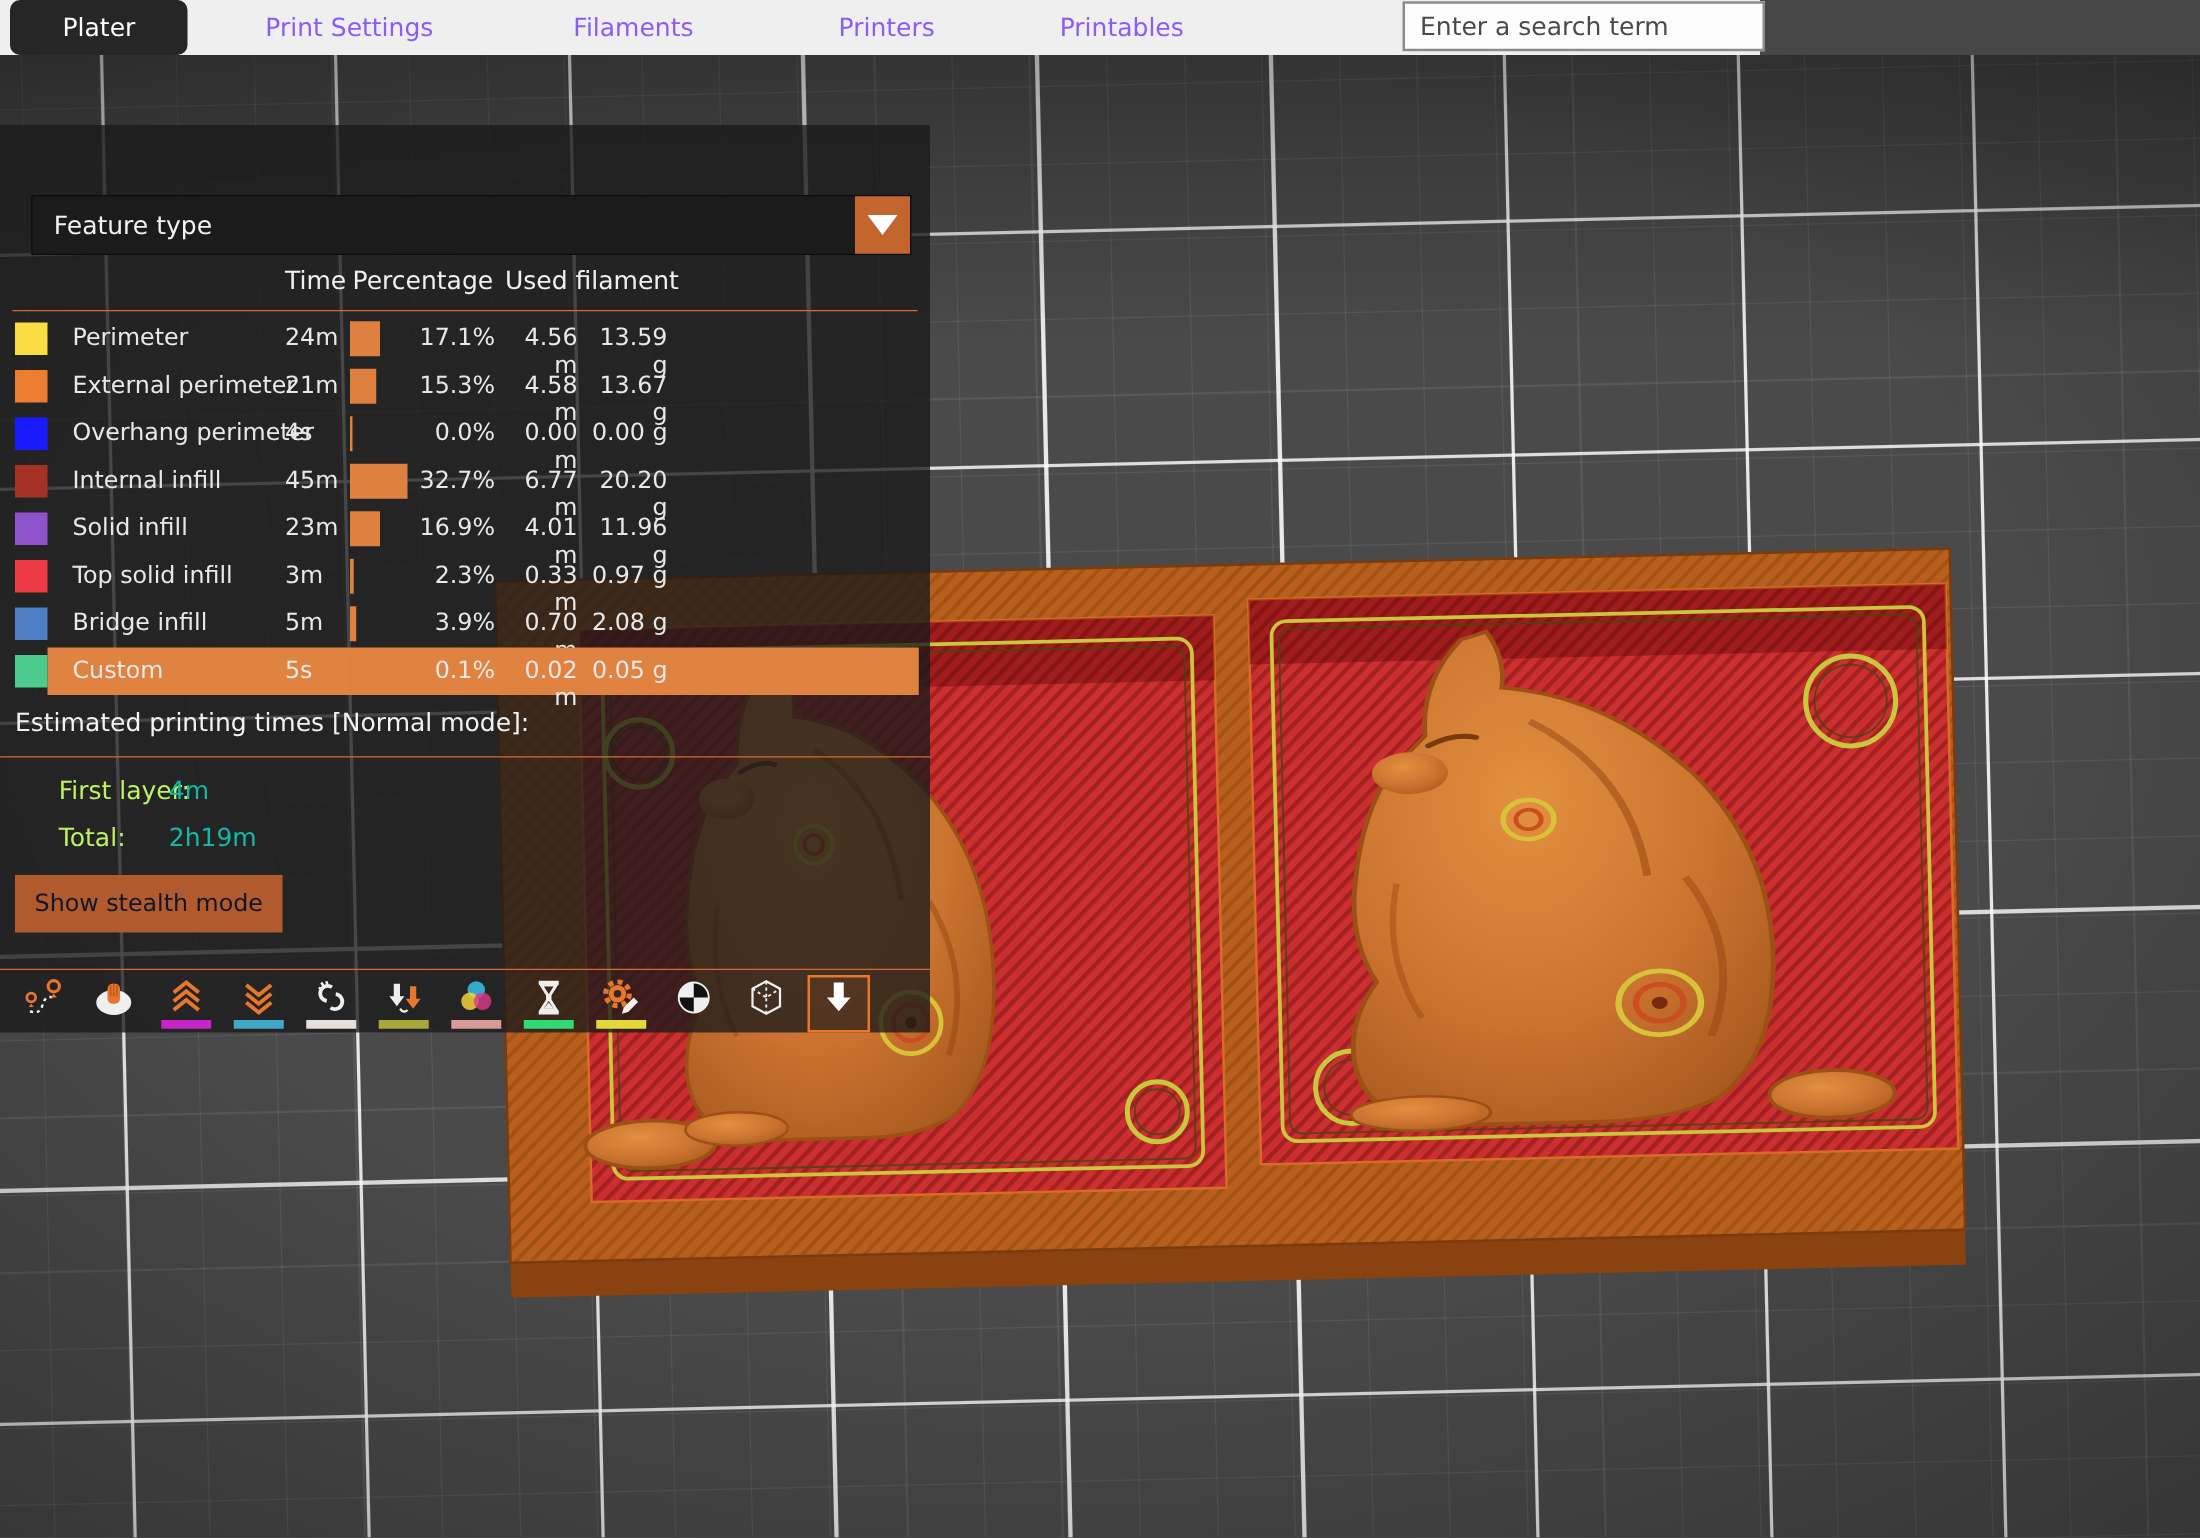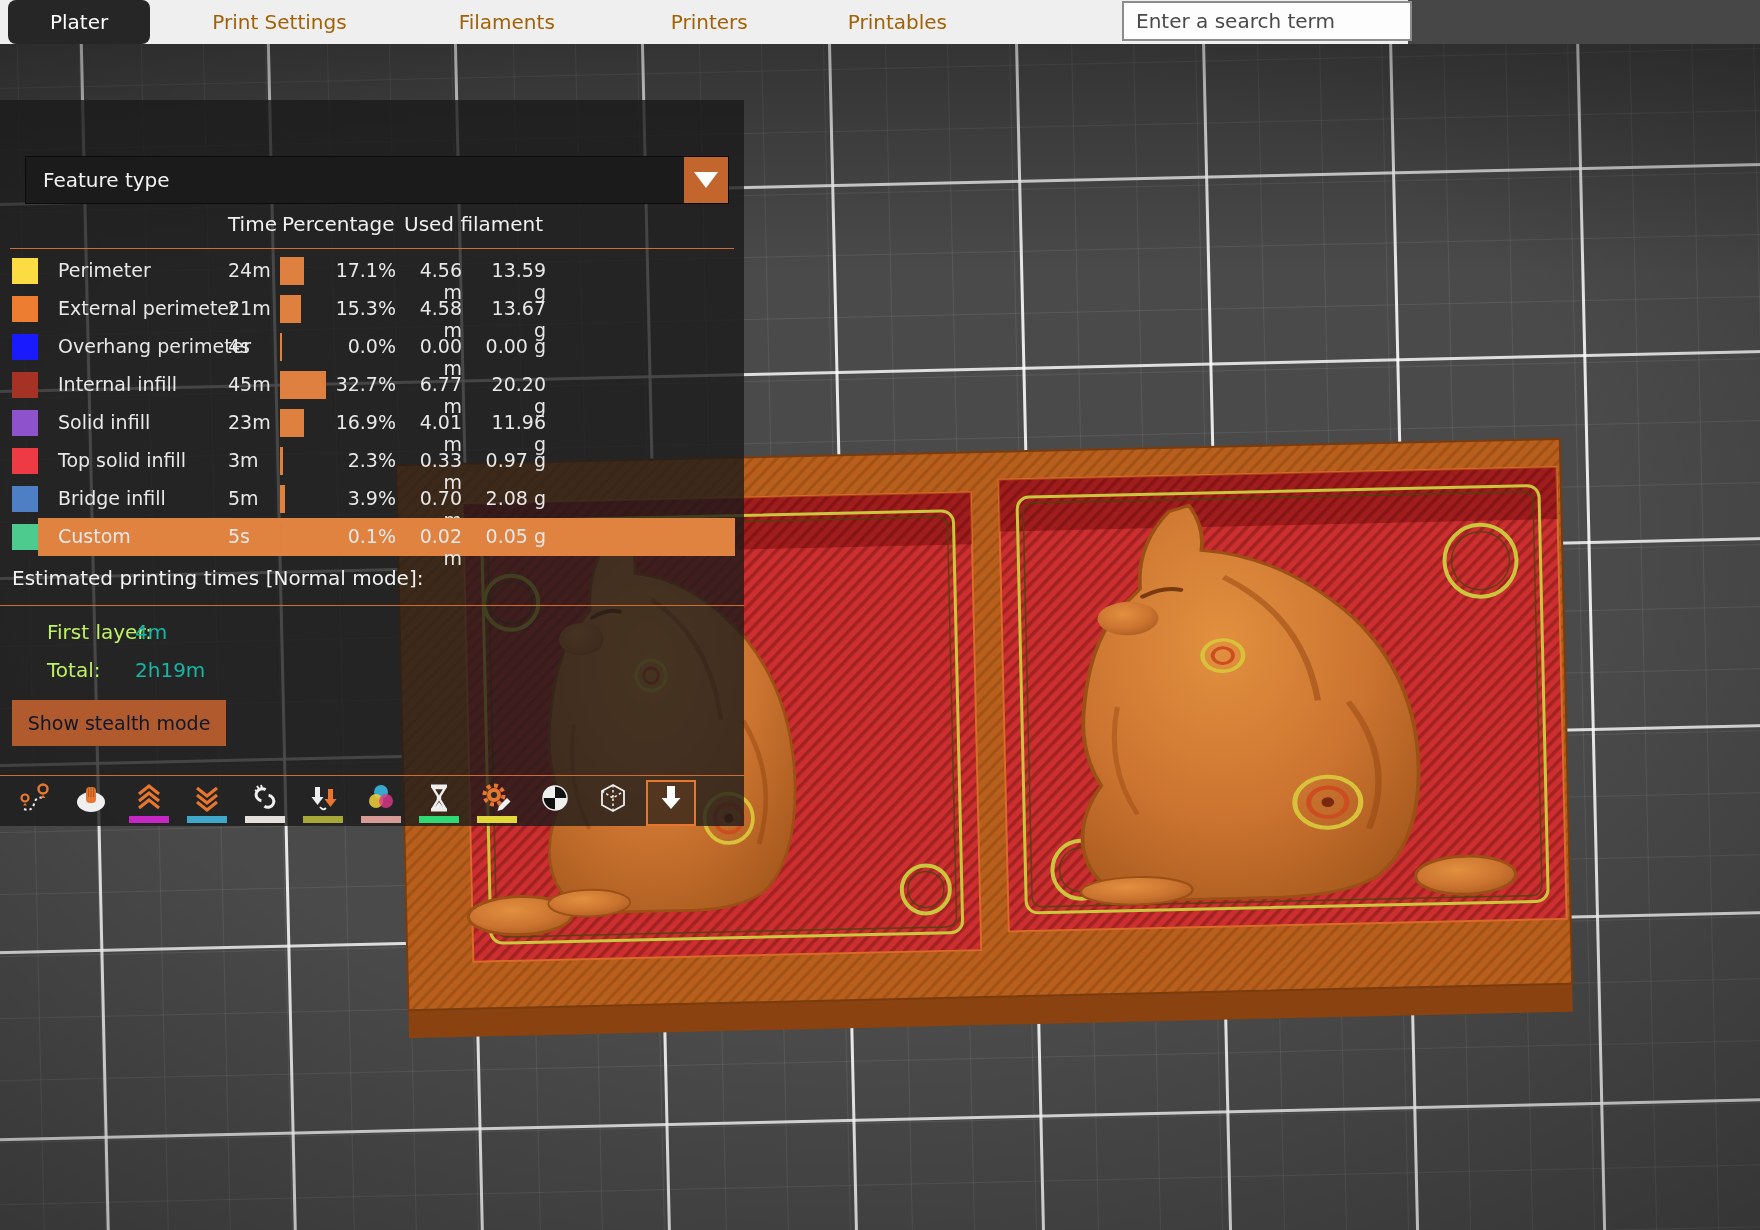--- a/index.html
+++ b/index.html
@@ -2,21 +2,21 @@
 <html><head>
 <meta charset="utf-8">
 <style>
   html,body{margin:0;padding:0;background:#474747;}
   body{width:1760px;height:1230px;position:relative;overflow:hidden;
        font-family:"DejaVu Sans","Liberation Sans",sans-serif;-webkit-font-smoothing:antialiased;}
 
   
   .tabbar{position:absolute;left:0;top:0;width:1408px;height:44px;background:#efefef;
           display:flex;align-items:center;z-index:30;}
-  .tab{font-size:20px;color:#a16207;white-space:nowrap;cursor:pointer;}
+  .tab{font-size:20px;color:#8b5cf6;white-space:nowrap;cursor:pointer;}
   .tab.plain{padding:0 10px;}
   .tab.active{background:#262626;color:#fff;border-radius:8px;height:44px;line-height:44px;
               padding:0 42px;margin-left:8px;}
   .t-print{margin-left:52px;} .t-fil{margin-left:92px;} .t-printers{margin-left:96px;} .t-printables{margin-left:80px;}
   .searchbox{position:absolute;right:-4px;top:1px;width:262px;height:36px;background:#fdfdfd;
              border:2px solid #8b8b8b;font-size:20px;color:#4a4a4a;padding:0 12px;outline:none;
              font-family:"DejaVu Sans","Liberation Sans",sans-serif;}
   .searchbox::placeholder{color:#4a4a4a;opacity:1;}
 
   
@@ -52,21 +52,21 @@
   .odivider{position:absolute;left:0;height:0;border-top:1px solid #ce6c33;}
   .rows{position:absolute;left:0;top:152px;width:744px;}
   .lrow{position:relative;height:38px;font-size:19px;}
   .lrow .hl{position:absolute;left:38px;top:0;width:697px;height:38px;background:#e08240;}
   .lrow .sw{position:absolute;left:12px;top:6px;width:26px;height:26px;}
   .lrow .nm{position:absolute;left:58px;top:7px;}
   .lrow .tm{position:absolute;left:228px;top:7px;}
   .lrow .bar{position:absolute;left:280px;top:5px;height:28px;background:#dd8040;}
   .lrow .pc{position:absolute;left:300px;width:96px;top:7px;text-align:right;}
   .lrow .ln{position:absolute;left:396px;width:66px;top:7px;text-align:right;}
-  .lrow .wt{position:absolute;left:462px;width:72px;top:7px;text-align:right;padding-left:12px;}
+  .lrow .wt{position:absolute;left:462px;width:72px;top:7px;text-align:right;}
   .esttitle{position:absolute;left:12px;top:466px;font-size:20px;color:#f2f2f2;}
   .timesrow{position:absolute;font-size:20px;}
   .timesrow .k{color:#bef264;margin-left:35px;} .timesrow .v{position:absolute;left:123px;color:#14b8a6;white-space:nowrap;}
   .stealth{position:absolute;left:12px;top:600px;width:214px;height:46px;background:#b15a2d;border:none;
            color:#0f172a;font-size:19px;font-family:inherit;cursor:pointer;}
   .toolbar{position:absolute;left:10px;top:682px;display:flex;gap:12px;}
   .ticon{width:46px;height:42px;position:relative;display:flex;flex-direction:column;align-items:center;
          justify-content:flex-start;cursor:pointer;}
   .ticon svg{width:38px;height:32px;}
   .ticon .ul{width:40px;height:7px;margin-top:2px;}

